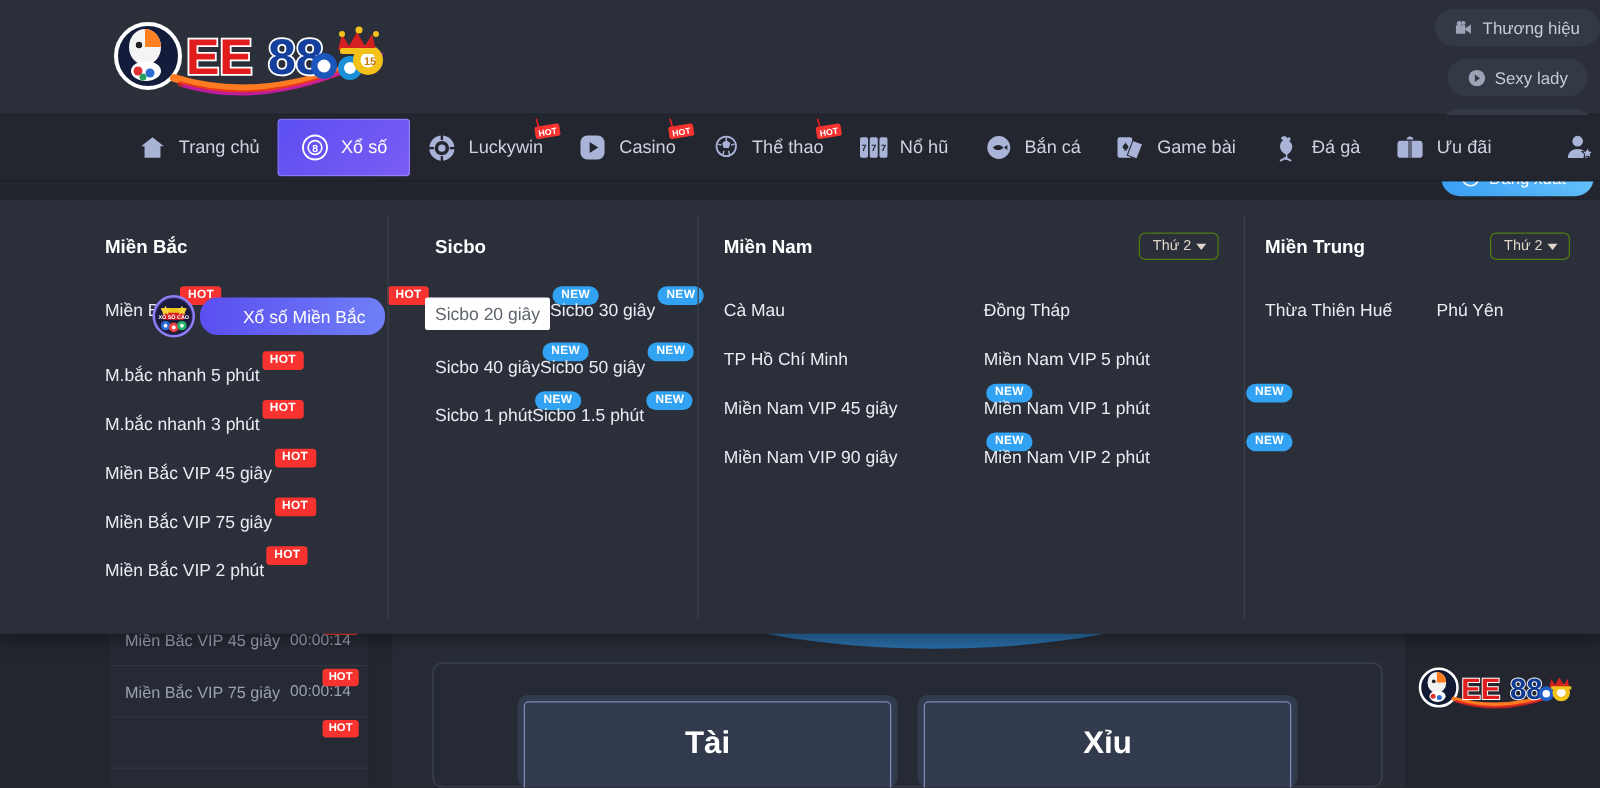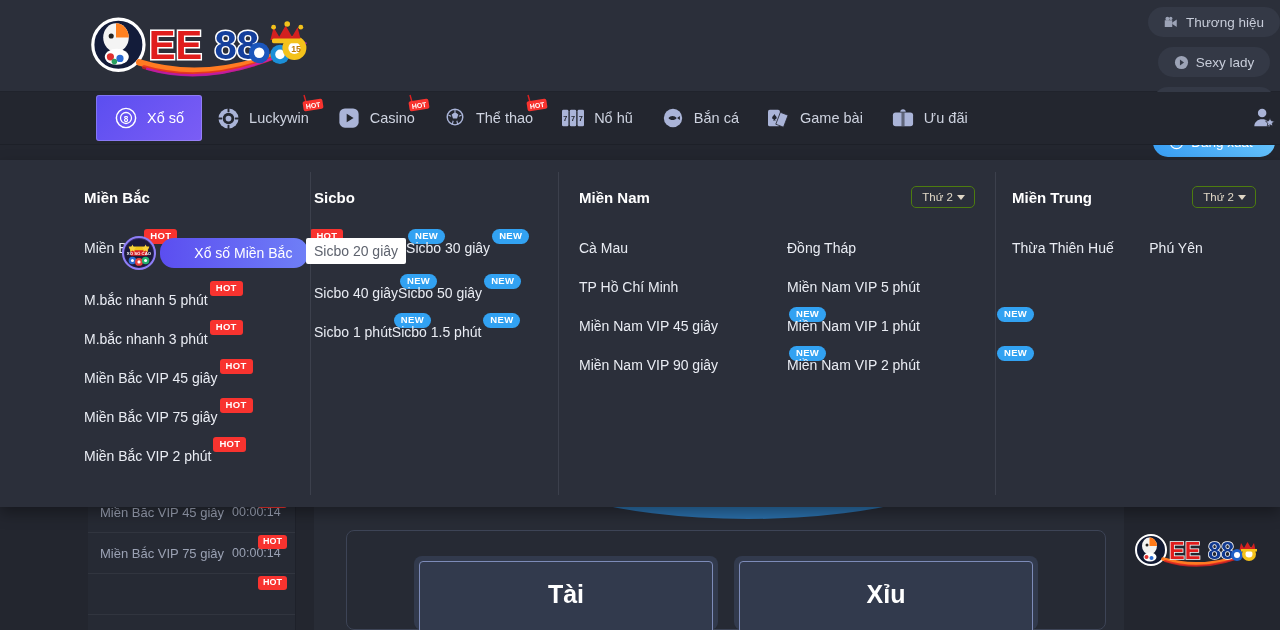--- a/index.html
+++ b/index.html
@@ -85,21 +85,21 @@
   .col {
     position: relative;
     padding: 24px 0 0 0;
     height: 100%;
   }
   .col + .col::before {
     content: ""; position: absolute; left: 0; top: 12px; bottom: 12px;
     width: 1px; background: #3c404c;
   }
   .col-a { width: 310px; padding-left: 84px; }
-  .col-b { width: 248px; padding-left: 4px; }
+  .col-b { width: 248px; padding-left: 38px; }
   .col-c { width: 437px; padding-left: 21px; }
   .col-d { width: 281px; padding-left: 17px; }
 
   .col-head {
     display: flex; align-items: center; justify-content: space-between;
     padding-right: 20px;
     margin-bottom: 28px;
     height: 26px;
   }
   .col-title { color: #ffffff; font-size: 15px; font-weight: bold; }
@@ -345,20 +345,28 @@
               <path d="M5.7 5.7l4.6 4.6M10.3 5.7l-4.6 4.6" stroke="#ffffff" stroke-width="1.3" stroke-linecap="round"></path>
             </svg>
         </span>
         <span>Đăng xuất</span>
       </div>
     </div>
   </div>
 
   <div class="navbar">
 
+    <div class="nav-item">
+      <span class="nav-ico">
+        <svg width="22" height="20" viewBox="0 0 24 22">
+            <path d="M12 2L2 10h3v10h14V10h3z" fill="#a9b3d6"></path>
+          </svg>
+      </span>
+      <span>Trang chủ</span>
+    </div>
 
     <div class="nav-item active">
       <span class="nav-ico">
         <svg width="22" height="22" viewBox="0 0 24 24">
             <circle cx="12" cy="12" r="10.5" fill="none" stroke="#ffffff" stroke-width="1.6"></circle>
             <circle cx="12" cy="12" r="6" fill="none" stroke="#ffffff" stroke-width="1.4"></circle>
             <text x="12" y="16" text-anchor="middle" font-family="Liberation Sans, sans-serif" font-size="9" font-weight="bold" fill="#ffffff">8</text>
           </svg>
       </span>
       <span>Xổ số</span>
@@ -450,20 +458,29 @@
       <span class="nav-ico">
         <svg width="24" height="22" viewBox="0 0 26 24">
             <rect x="1" y="3" width="13" height="18" rx="2" fill="#aab4d8"></rect>
             <path d="M7.5 7.5c2 2.4 3 3 3 4.2 0 1-0.9 1.6-1.8 1.3l.8 1.7H6.5l.8-1.7c-.9.3-1.8-.3-1.8-1.3 0-1.2 1-1.8 3-4.2z" fill="#23262f"></path>
             <path d="M14.5 5.8l8.4 3.2-5 13-8.4-3.2z" fill="#aab4d8" stroke="#23262f" stroke-width=".9"></path>
           </svg>
       </span>
       <span>Game bài</span>
     </div>
 
+    <div class="nav-item">
+      <span class="nav-ico">
+        <svg width="22" height="24" viewBox="0 0 22 24">
+            <path d="M7 4c1.5-1.5 4-1.5 5 .5.7-1 2-1 2.4.3.3 1-.4 1.8-1.2 2 1.5.8 2.6 2.3 2.6 4.4 0 3.2-2.3 5.3-4 6.6L12 22h-2l.8-4.4C8.3 16.4 6 14.4 6 11c0-2.4 1.2-4 2.6-4.9C7.8 5.9 6.4 5.3 7 4z" fill="#aab4d8"></path>
+            <path d="M11 20.5l3.5 2M10 20.5l-3.5 2" stroke="#aab4d8" stroke-width="1.4" stroke-linecap="round"></path>
+          </svg>
+      </span>
+      <span>Đá gà</span>
+    </div>
 
     <div class="nav-item">
       <span class="nav-ico">
         <svg width="24" height="22" viewBox="0 0 26 24">
             <path d="M13 2.5c1.8 0 3 1.2 3 2.6h-6c0-1.4 1.2-2.6 3-2.6z" fill="#aab4d8"></path>
             <rect x="2" y="6" width="22" height="15" rx="3" fill="#aab4d8"></rect>
             <rect x="11.3" y="6" width="3.4" height="15" fill="#23262f" opacity=".55"></rect>
           </svg>
       </span>
       <span>Ưu đãi</span>

